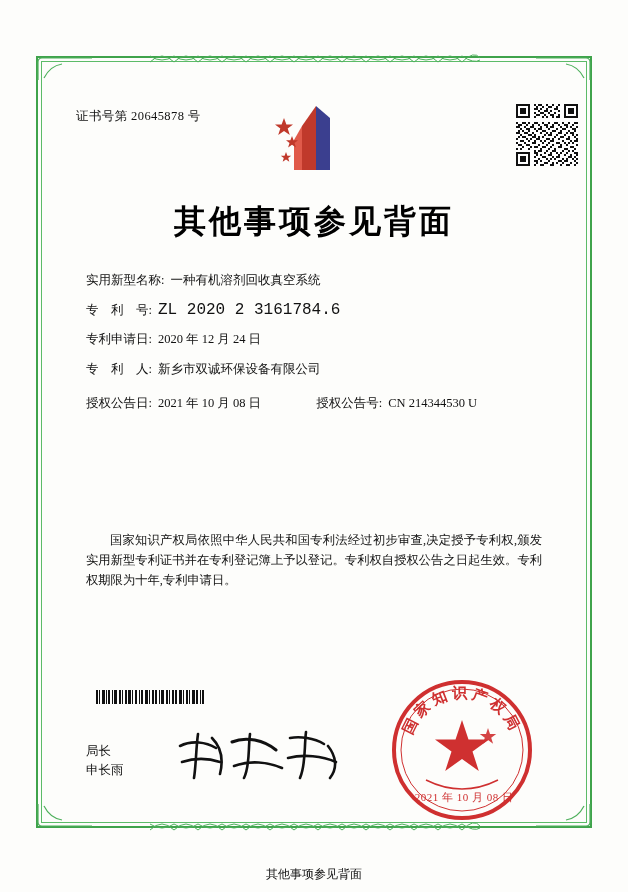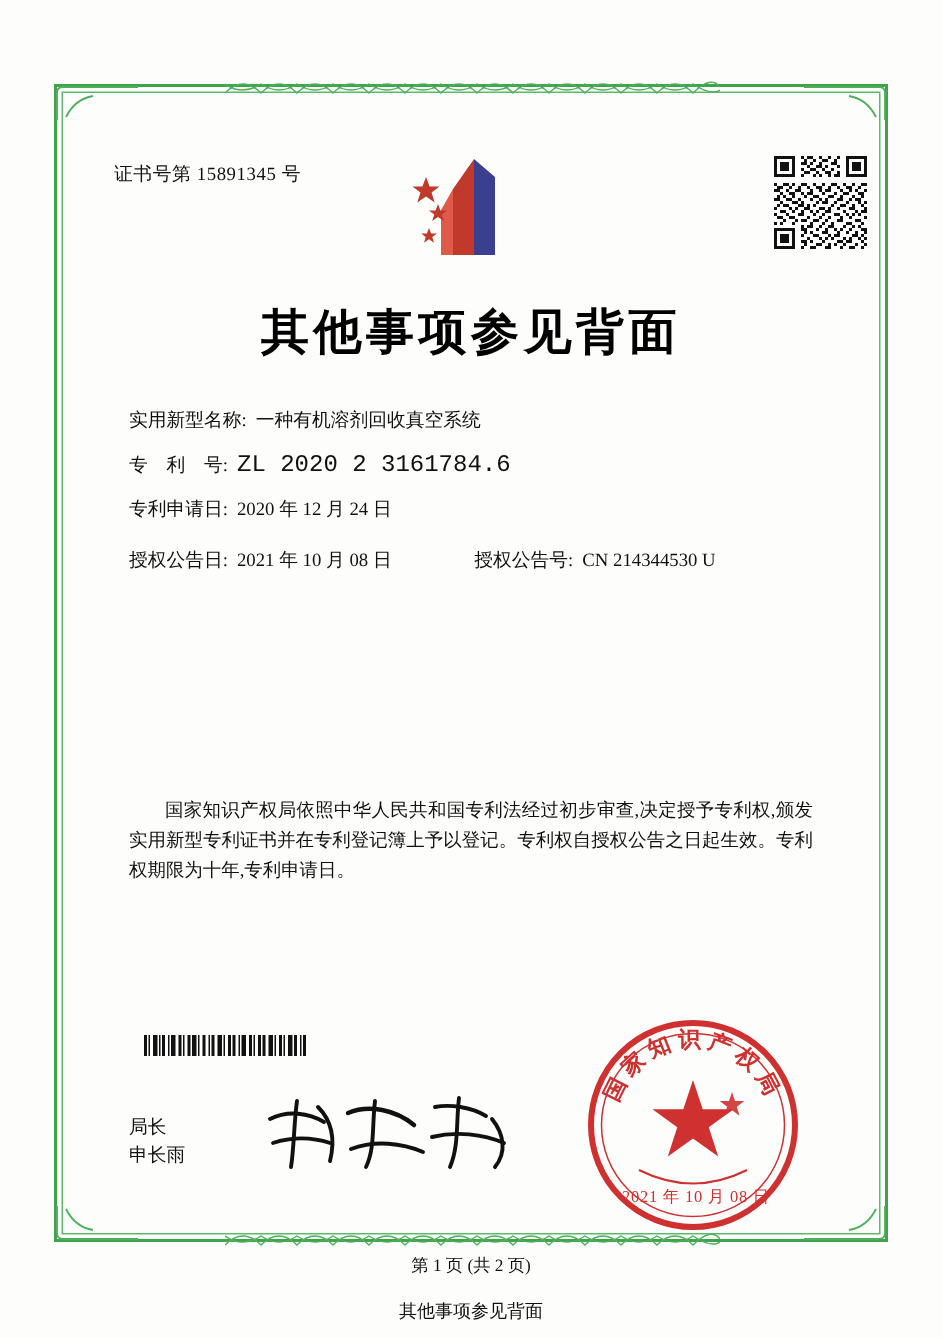--- a/index.html
+++ b/index.html
@@ -277,21 +277,21 @@
   </div>
   <div class="corner-orn" style="left:534px; top:802px;">
     <svg width="58" height="26" viewBox="0 0 58 26">
         <g fill="none" stroke="#4eb05c" stroke-width="1.2">
           <path d="M56 2 L56 20 Q56 24 52 24 L2 24"></path>
           <path d="M50 4 Q44 16 32 18"></path>
         </g>
       </svg>
   </div>
 
-  <div class="cert-number">证书号第 15891345 号</div>
+  <div class="cert-number">证书号第 20645878 号</div>
 
   <div class="logo">
     <svg width="84" height="84" viewBox="0 0 84 84">
       <path d="M44 10 L58 22 L58 74 L44 74 Z" fill="#3b3f8f"></path>
       <path d="M44 10 L30 30 L30 74 L44 74 Z" fill="#c0392b"></path>
       <path d="M30 30 L22 44 L22 74 L30 74 Z" fill="#e05a4a"></path>
       <g fill="#c0392b">
         <polygon points="12,22 14.4,28.4 21,28.4 15.7,32.4 17.8,39 12,35 6.2,39 8.3,32.4 3,28.4 9.6,28.4"></polygon>
         <polygon points="20,40 21.6,44.3 26,44.3 22.5,47 23.9,51.4 20,48.7 16.1,51.4 17.5,47 14,44.3 18.4,44.3"></polygon>
         <polygon points="14,56 15.4,59.7 19.2,59.7 16.2,62 17.3,65.8 14,63.5 10.7,65.8 11.8,62 8.8,59.7 12.6,59.7"></polygon>
@@ -528,20 +528,23 @@
   <div class="fields">
     <div class="field-row">
       <span class="field-label">实用新型名称:</span><span class="field-value">一种有机溶剂回收真空系统</span>
     </div>
     <div class="field-row">
       <span class="field-label">专　利　号:</span><span class="field-value mono-ish">ZL 2020 2 3161784.6</span>
     </div>
     <div class="field-row">
       <span class="field-label">专利申请日:</span><span class="field-value">2020 年 12 月 24 日</span>
     </div>
+    <div class="field-row">
+      <span class="field-label">专　利　人:</span><span class="field-value">新乡市双诚环保设备有限公司</span>
+    </div>
     <div class="field-row two-col" style="margin-top:18px;">
       <span class="field-label">授权公告日:</span><span class="field-value">2021 年 10 月 08 日</span>
       <span class="col2">授权公告号:</span><span class="field-value">CN 214344530 U</span>
     </div>
   </div>
 
   <div class="body-text">
     <p>国家知识产权局依照中华人民共和国专利法经过初步审查,决定授予专利权,颁发实用新型专利证书并在专利登记簿上予以登记。专利权自授权公告之日起生效。专利权期限为十年,专利申请日。</p>
   </div>
 
@@ -583,16 +586,15 @@
         <path d="M78 6 C76 22, 78 38, 72 50"></path>
         <path d="M62 38 C78 32, 96 34, 110 40"></path>
         <path d="M118 10 C128 8, 142 10, 152 16"></path>
         <path d="M134 4 C132 20, 134 36, 128 50"></path>
         <path d="M116 30 C132 26, 150 28, 164 34"></path>
         <path d="M156 18 C164 28, 166 40, 158 50"></path>
       </g>
     </svg>
   </div>
 
-  <div class="page-num">第 1 页 (共 2 页)</div>
   <div class="footer-note">其他事项参见背面</div>
 
 </div>
 
 </body></html>

